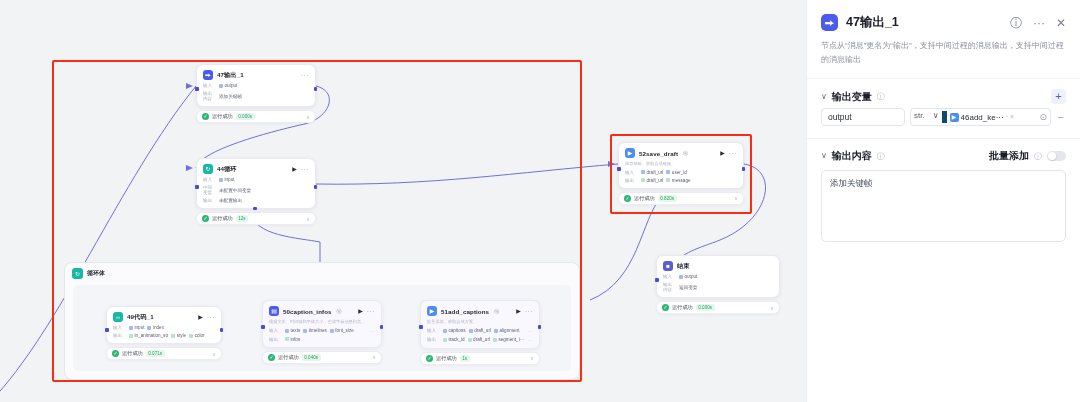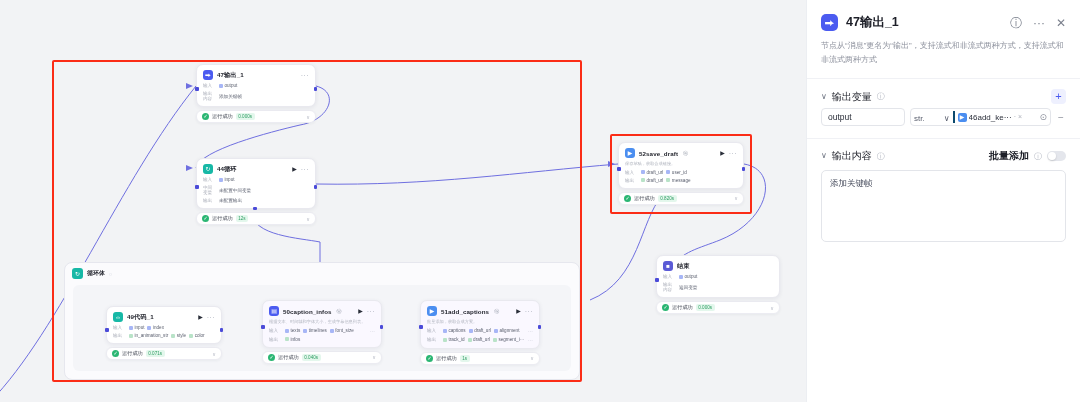--- a/index.html
+++ b/index.html
@@ -115,42 +115,42 @@
   .p-head-right{margin-left:auto;display:flex;align-items:center;gap:11px;}
   .p-ico{color:#7b808d;font-size:12px;line-height:1;cursor:pointer;}
   .p-desc{
     padding:8px 14px 0 14px;font-size:8px;color:#8d919d;line-height:1.75;
   }
   .p-divider{height:1px;background:#f0f1f5;margin:11px 0 0 0;}
   .sec-head{
     display:flex;align-items:center;gap:5px;padding:10px 14px 0 14px;
   }
   .caret{color:#6c7280;font-size:8px;line-height:1;}
-  .sec-title{font-size:10px;color:#1d1f28;font-weight:400;}
+  .sec-title{font-size:10px;color:#1d1f28;font-weight:700;}
   .sec-info{font-size:8px;color:#b6bac4;}
   .add-btn{
     margin-left:auto;width:15px;height:15px;border-radius:4px;background:#eef0fe;
     display:flex;align-items:center;justify-content:center;
     color:#4b5bf0;font-size:11px;line-height:1;cursor:pointer;
   }
   .col-heads{display:flex;gap:8px;padding:9px 14px 0 14px;}
   .col-h{font-size:8px;color:#b0b4be;}
   .var-row{display:flex;align-items:center;gap:5px;padding:4px 14px 0 14px;}
   .vname{
     flex:0 0 84px;height:18px;border:1px solid #e3e5ea;border-radius:4px;
     font-size:8.5px;color:#2b2f3a;display:flex;align-items:center;
     padding:0 6px;box-sizing:border-box;background:#fff;
   }
   .vval{
     flex:1 1 auto;height:18px;border:1px solid #e3e5ea;border-radius:4px;
     display:flex;align-items:center;padding:0 3px;gap:3px;box-sizing:border-box;
     background:#fff;min-width:0;
   }
-  .vtype{display:flex;align-items:flex-end;gap:19px;font-size:8px;color:#5a5f6e;
-    flex:0 0 auto;padding-right:3px;border-right:2px solid #0c4a6e;height:12px;}
+  .vtype{display:flex;align-items:flex-start;gap:8px;font-size:8px;color:#5a5f6e;
+    flex:0 0 auto;padding-right:3px;border-right:5px solid #0c4a6e;height:12px;}
   .ref-chip{
     display:flex;align-items:flex-start;gap:2px;min-width:0;flex:1 1 auto;
   }
   .ref-ico{
     width:9px;height:9px;border-radius:2px;background:#4b8ef0;
     display:flex;align-items:center;justify-content:center;color:#fff;
     font-size:6px;line-height:1;flex:0 0 auto;
   }
   .ref-txt{font-size:8px;color:#2b2f3a;white-space:nowrap;overflow:hidden;
     text-overflow:ellipsis;}
@@ -520,21 +520,21 @@
     <div class="p-head">
       <span class="p-icon">⮕</span>
       <span class="p-title">47输出_1</span>
       <span class="p-head-right">
         <span class="p-ico">ⓘ</span>
         <span class="p-ico">···</span>
         <span class="p-ico">✕</span>
       </span>
     </div>
 
-    <div class="p-desc">节点从“消息”更名为“输出”，支持流式和非流式两种方式，支持流式和非流式两种方式</div>
+    <div class="p-desc">节点从“消息”更名为“输出”，支持中间过程的消息输出，支持中间过程的消息输出</div>
 
     <div class="p-divider"></div>
 
     <div class="sec-head">
       <span class="caret">∨</span>
       <span class="sec-title">输出变量</span>
       <span class="sec-info">ⓘ</span>
       <span class="add-btn">+</span>
     </div>
 

